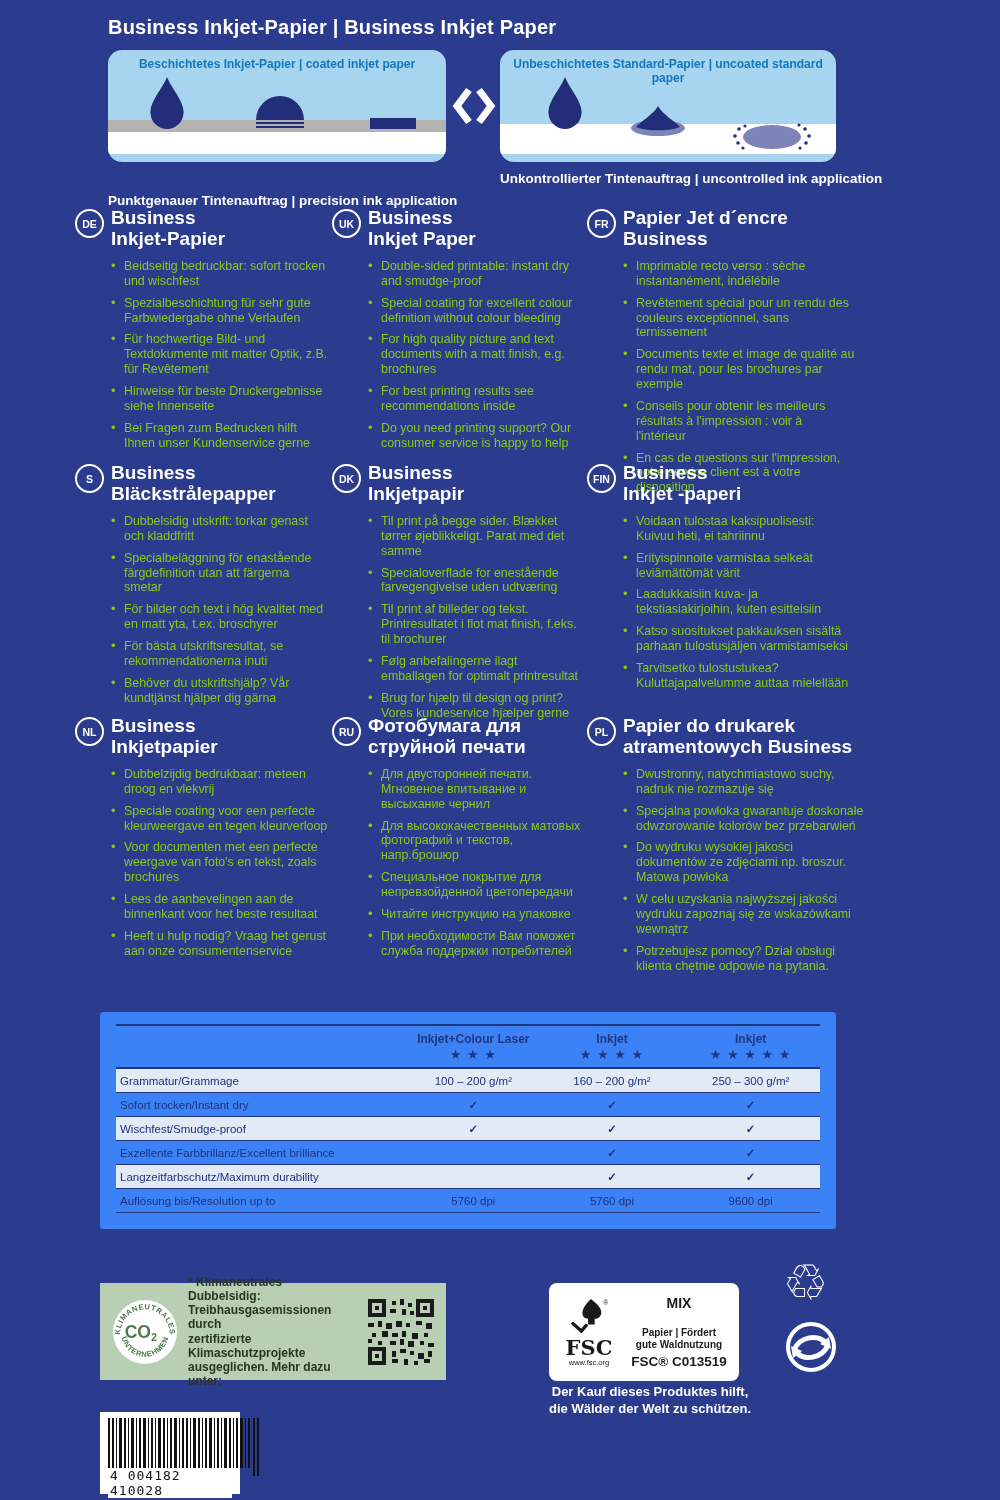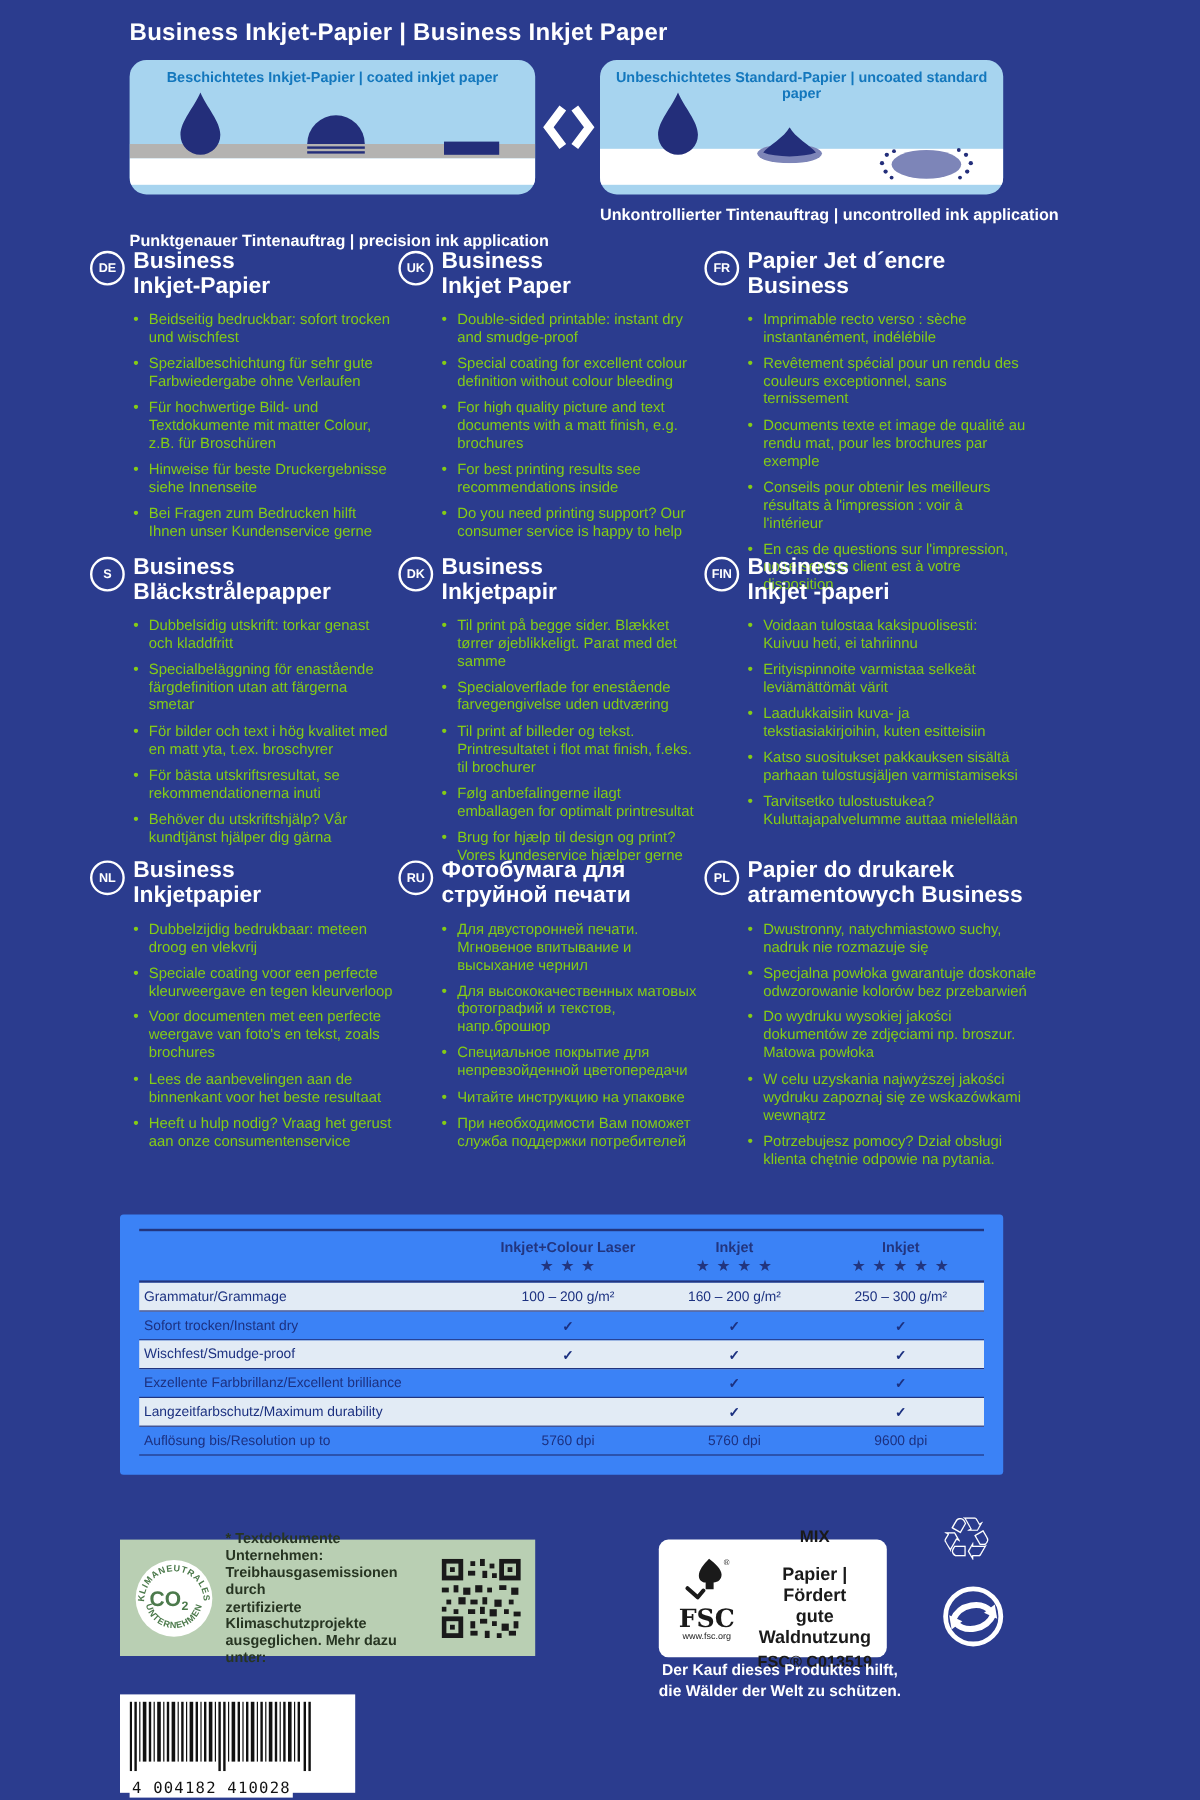--- a/index.html
+++ b/index.html
@@ -53,29 +53,29 @@
              display:flex;align-items:center;gap:10px;padding:0 12px;box-sizing:border-box;}
   .climate-text{flex:1;color:#273522;font-size:12px;font-weight:bold;line-height:1.18;}
 
   .fsc-box{position:absolute;left:549px;top:1283px;width:190px;height:98px;background:#fff;border-radius:8px;
            display:flex;align-items:center;gap:6px;padding:6px 8px;box-sizing:border-box;color:#1a1a1a;}
   .fsc-left{width:64px;text-align:center;}
   .fsc-brand{font-family:"DejaVu Serif",serif;font-weight:bold;font-size:21px;line-height:1;}
   .fsc-url{font-size:7.5px;}
   .fsc-right{flex:1;text-align:center;}
   .fsc-type{font-size:14px;font-weight:bold;margin-bottom:2px;}
-  .fsc-desc{font-size:15px;font-weight:bold;line-height:1.15;margin-top:16px;}
+  .fsc-desc{font-size:10px;font-weight:bold;line-height:1.15;margin-top:16px;}
   .fsc-license{font-size:13.5px;font-weight:bold;margin-top:4px;}
 
   .fsc-note{position:absolute;left:525px;top:1384px;width:250px;text-align:center;color:#fff;font-size:13px;font-weight:bold;line-height:1.3;}
 
   .mobius{position:absolute;left:783px;top:1258px;color:#fff;font-size:50px;line-height:1;font-family:"DejaVu Sans",sans-serif;}
   .green-dot{position:absolute;left:784px;top:1320px;}
 
-  .barcode-box{position:absolute;left:100px;top:1412px;width:196px;height:82px;background:#fff;box-sizing:border-box;padding:6px 8px 3px;}
+  .barcode-box{position:absolute;left:100px;top:1412px;width:140px;height:82px;background:#fff;box-sizing:border-box;padding:6px 8px 3px;}
   .barcode-digits{font-family:"DejaVu Sans Mono",monospace;font-size:13px;color:#111;letter-spacing:1px;margin-top:-12px;background:#fff;position:relative;display:inline-block;padding:0 2px;}
 </style>
 </head>
 <body>
 
 <div class="page">
 
   <div class="page-title">Business Inkjet-Papier | Business Inkjet Paper</div>
 
   <div class="panel panel-left">
@@ -128,21 +128,21 @@
 
   <div class="lang-section" style="left:75px;top:207px;width:255px;">
     <div class="badge">
         <span>DE</span>
       </div>
     <div class="sec-body">
       <h2><span>Business</span><br><span>Inkjet-Papier</span></h2>
       <ul>
         <li>Beidseitig bedruckbar: sofort trocken und wischfest</li>
         <li>Spezialbeschichtung für sehr gute Farbwiedergabe ohne Verlaufen</li>
-        <li>Für hochwertige Bild- und Textdokumente mit matter Colour, z.B. für Broschüren</li>
+        <li>Für hochwertige Bild- und Textdokumente mit matter Optik, z.B. für Revêtement</li>
         <li>Hinweise für beste Druckergebnisse siehe Innenseite</li>
         <li>Bei Fragen zum Bedrucken hilft Ihnen unser Kundenservice gerne</li>
       </ul>
     </div>
   </div>
   <div class="lang-section" style="left:332px;top:207px;width:252px;">
     <div class="badge">
         <span>UK</span>
       </div>
     <div class="sec-body">
@@ -328,21 +328,21 @@
       <text font-size="7.3" font-weight="bold" fill="#4c7a4c" letter-spacing="0.6" font-family="Liberation Sans, sans-serif">
         <textPath href="#arcTop" startOffset="50%" text-anchor="middle">KLIMANEUTRALES</textPath>
       </text>
       <text font-size="7.3" font-weight="bold" fill="#4c7a4c" letter-spacing="0.6" font-family="Liberation Sans, sans-serif">
         <textPath href="#arcBot" startOffset="50%" text-anchor="middle">UNTERNEHMEN</textPath>
       </text>
       <text x="25" y="38" font-size="17" font-weight="bold" fill="#4c7a4c" text-anchor="middle" font-family="Liberation Sans, sans-serif">CO</text>
       <text x="38" y="41" font-size="10" font-weight="bold" fill="#4c7a4c" font-family="Liberation Sans, sans-serif">2</text>
     </svg>
     <div class="climate-text">
-      <span>* Textdokumente Unternehmen:</span><br>
+      <span>* Klimaneutrales Dubbelsidig:</span><br>
       <span>Treibhausgasemissionen durch</span><br>
       <span>zertifizierte Klimaschutzprojekte</span><br>
       <span>ausgeglichen. Mehr dazu unter:</span>
     </div>
     <svg width="66" height="66" viewBox="0 0 33 33">
       <g fill="#1a1a1a">
         <rect x="0" y="0" width="9" height="9"></rect>
           <rect x="24" y="0" width="9" height="9"></rect>
           <rect x="0" y="24" width="9" height="9"></rect>
         <rect x="2" y="2" width="5" height="5" fill="#b9cfb3"></rect>

